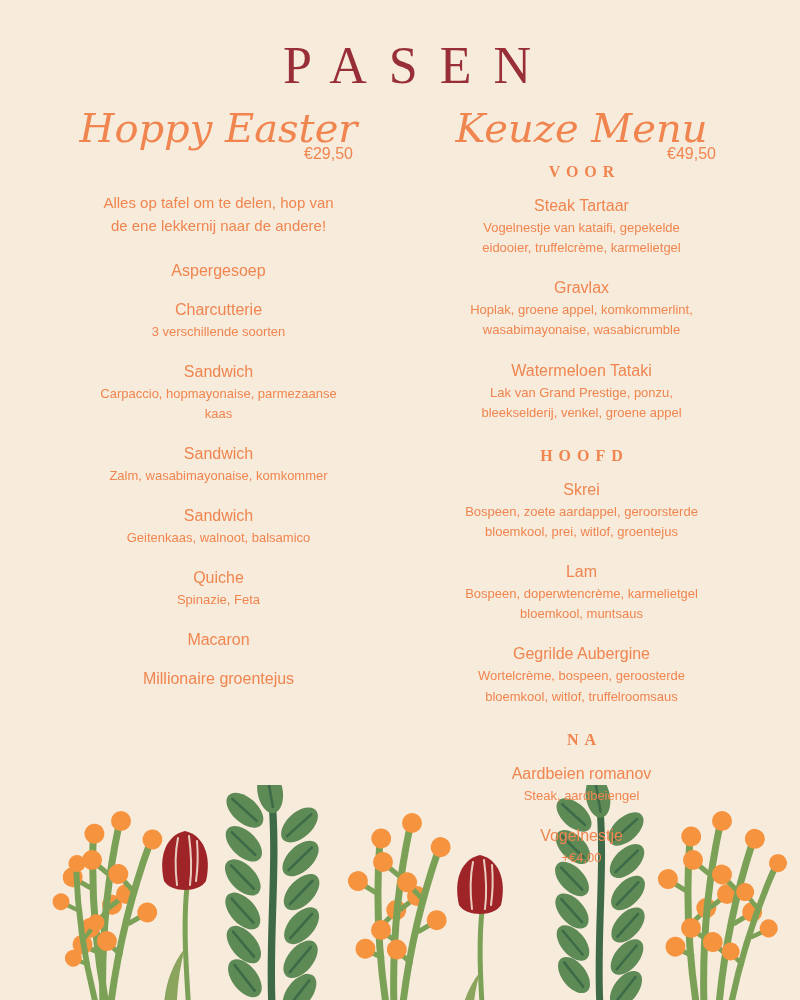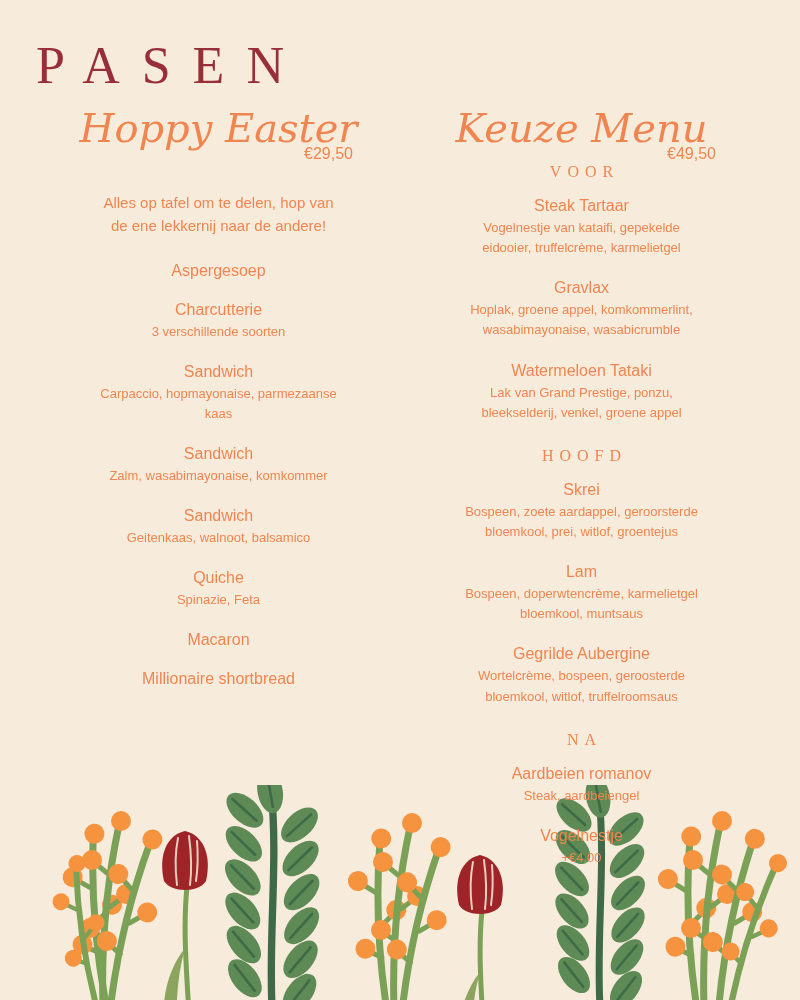--- a/index.html
+++ b/index.html
@@ -7,20 +7,21 @@
   body {
     height:1000px;
     background:var(--bg, #f7ebdc);
     font-family:"Liberation Sans", sans-serif;
     overflow:hidden;
     position:relative;
   }
   .page { width:800px; height:1000px; position:relative; }
 
   .page-title {
+    text-align:center;
     padding-top:36px;
     padding-left:36px;            
     font-family:"Liberation Serif", serif;
     font-weight:400;
     font-size:52px;
     letter-spacing:22px;
     color:var(--title, #982f38);
   }
 
   .columns {
@@ -55,21 +56,21 @@
     font-size:15px;
     line-height:1.55;
     color:var(--accent, #f0854f);
   }
 
   .menu-section { margin-bottom:24px; }
   .menu-section:first-of-type { margin-top:30px; }
 
   .section-heading {
     font-family:"Liberation Serif", serif;
-    font-weight:400;
+    font-weight:700;
     font-size:16px;
     letter-spacing:6px;
     padding-left:6px;
     color:var(--accent, #f0854f);
     margin-bottom:16px;
   }
 
   .item { margin-bottom:21px; }
   .item-name {
     font-size:16px;
@@ -142,21 +143,21 @@
       </div>
       <div class="item">
         <div class="item-name">Quiche</div>
         <div class="item-desc">Spinazie, Feta</div>
       </div>
       <div class="item">
         <div class="item-name">Macaron</div>
 
       </div>
       <div class="item">
-        <div class="item-name">Millionaire shortbread</div>
+        <div class="item-name">Millionaire groentejus</div>
 
       </div>
     </section>
 
     <section class="col">
       <h2 class="col-title">Keuze Menu</h2>
       <div class="col-price">€49,50</div>
 
       <div class="menu-section">
         <h3 class="section-heading">VOOR</h3>

